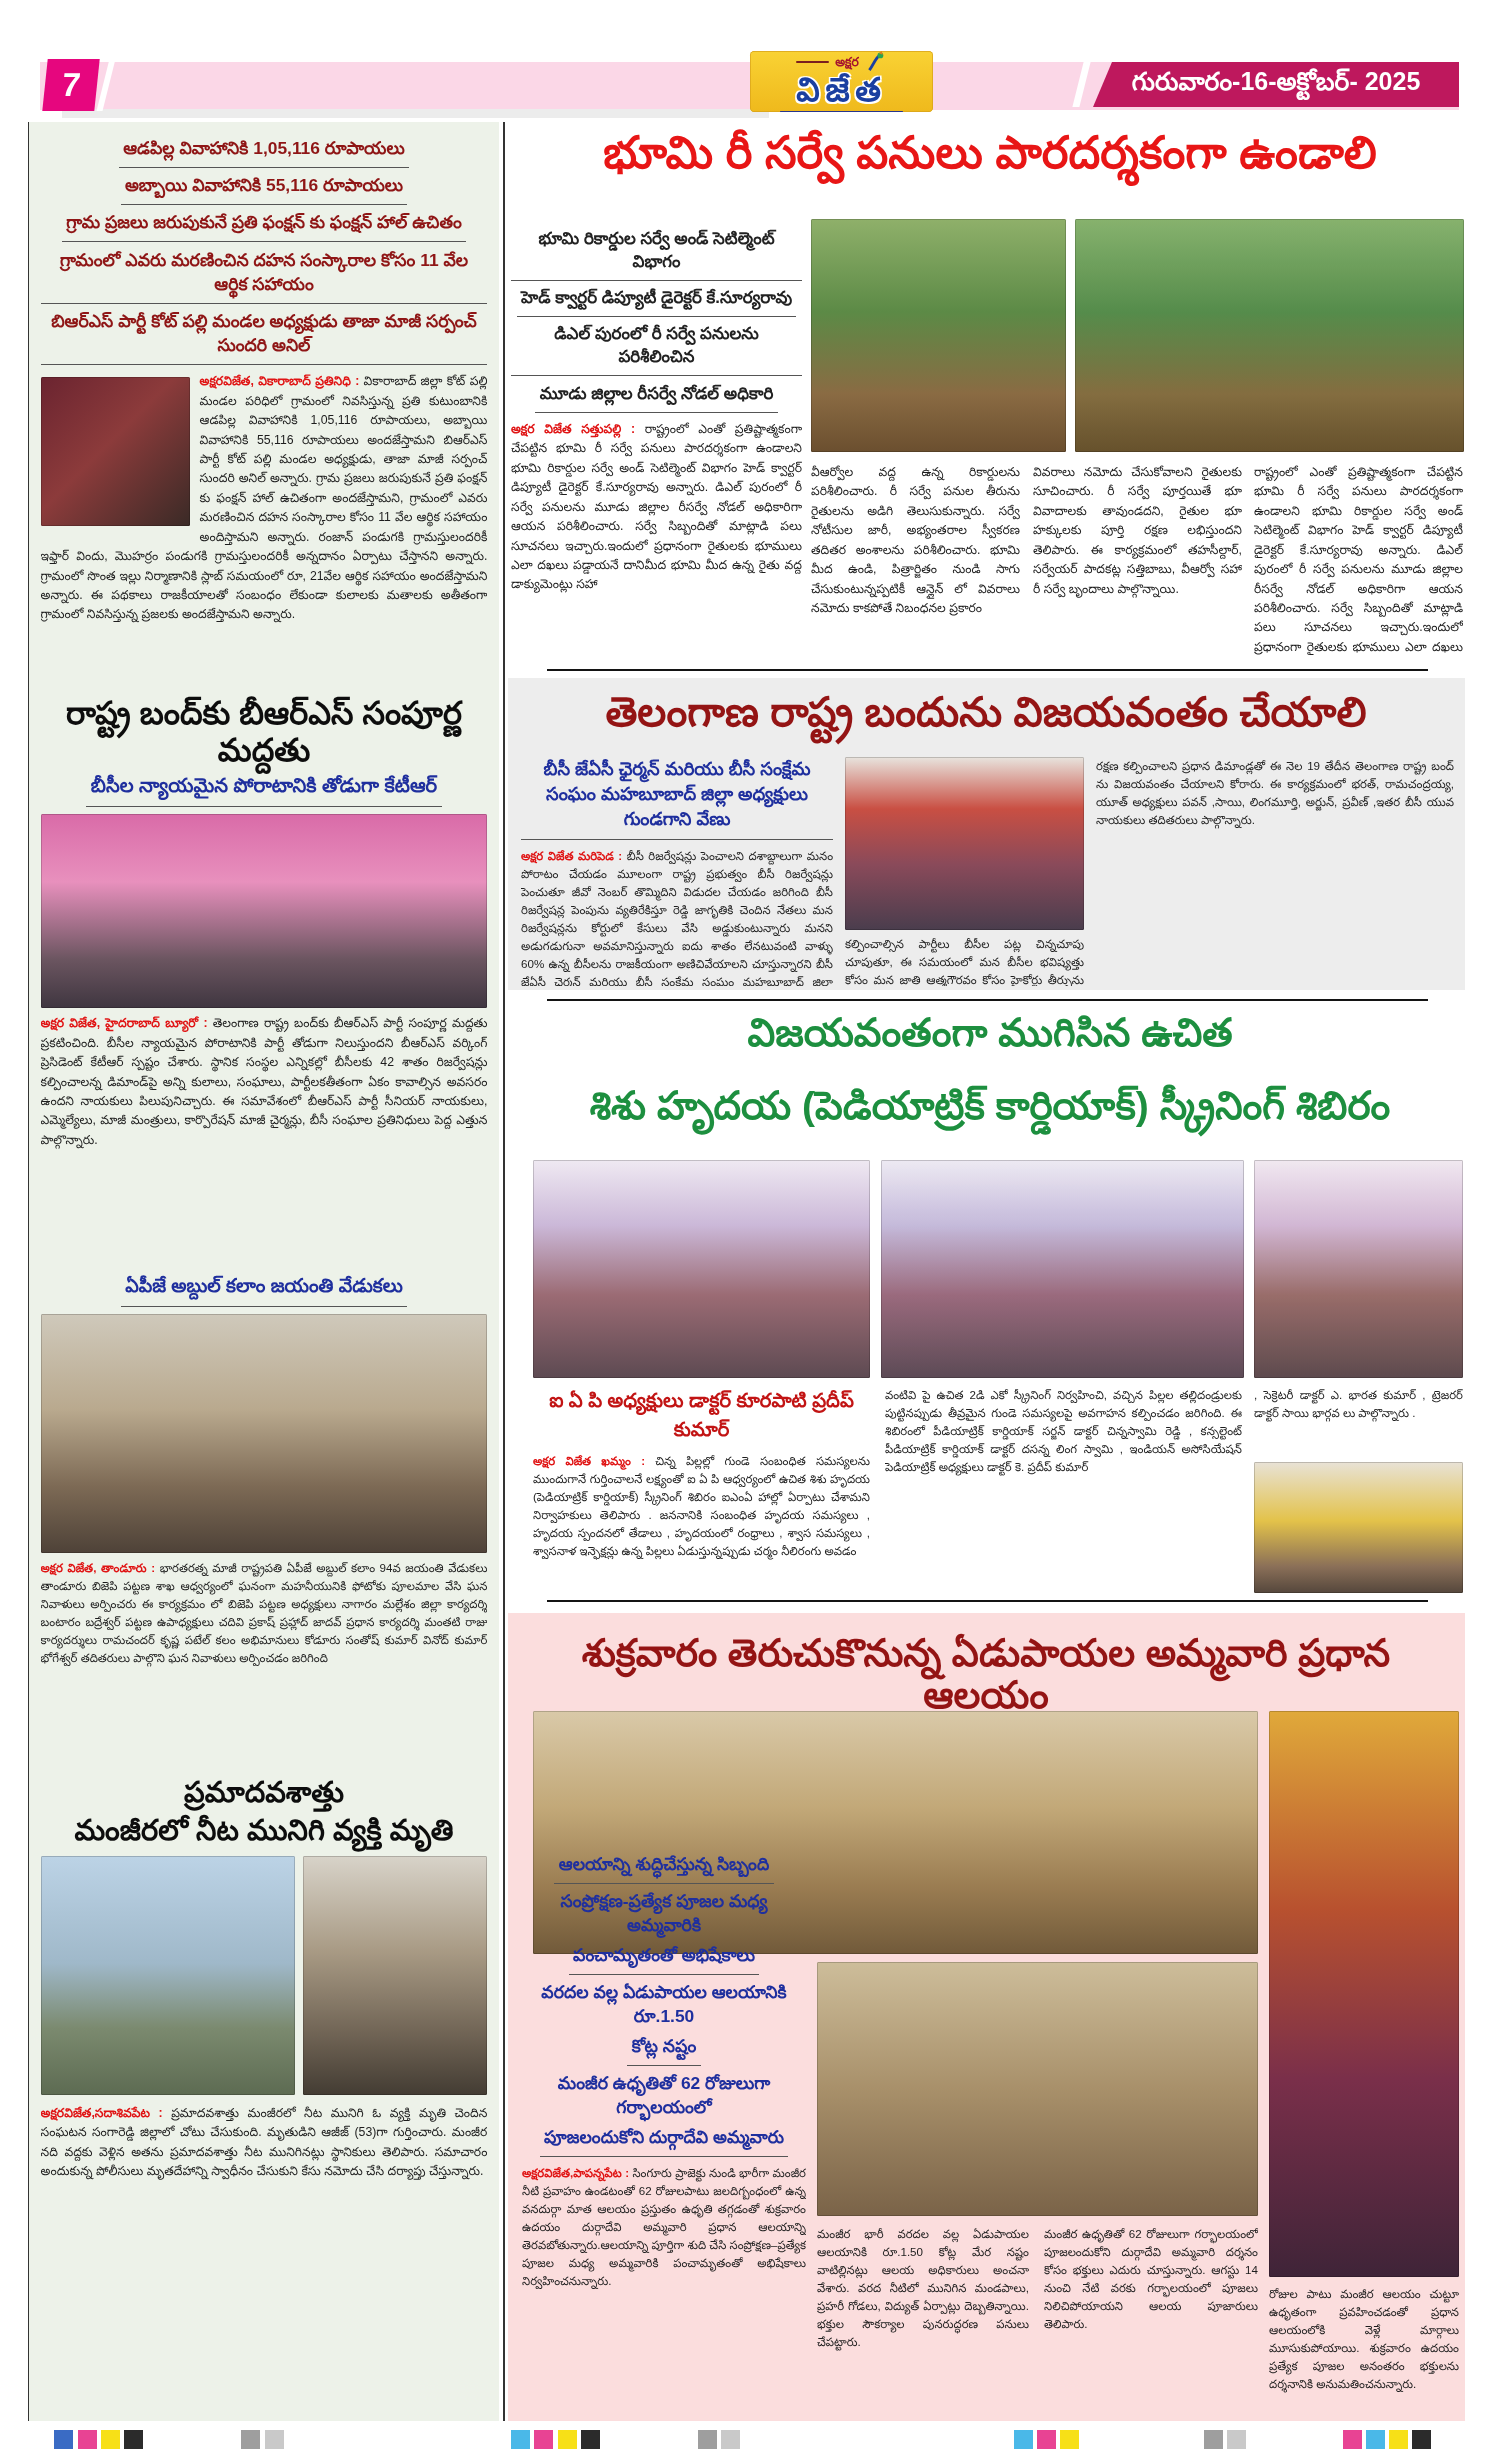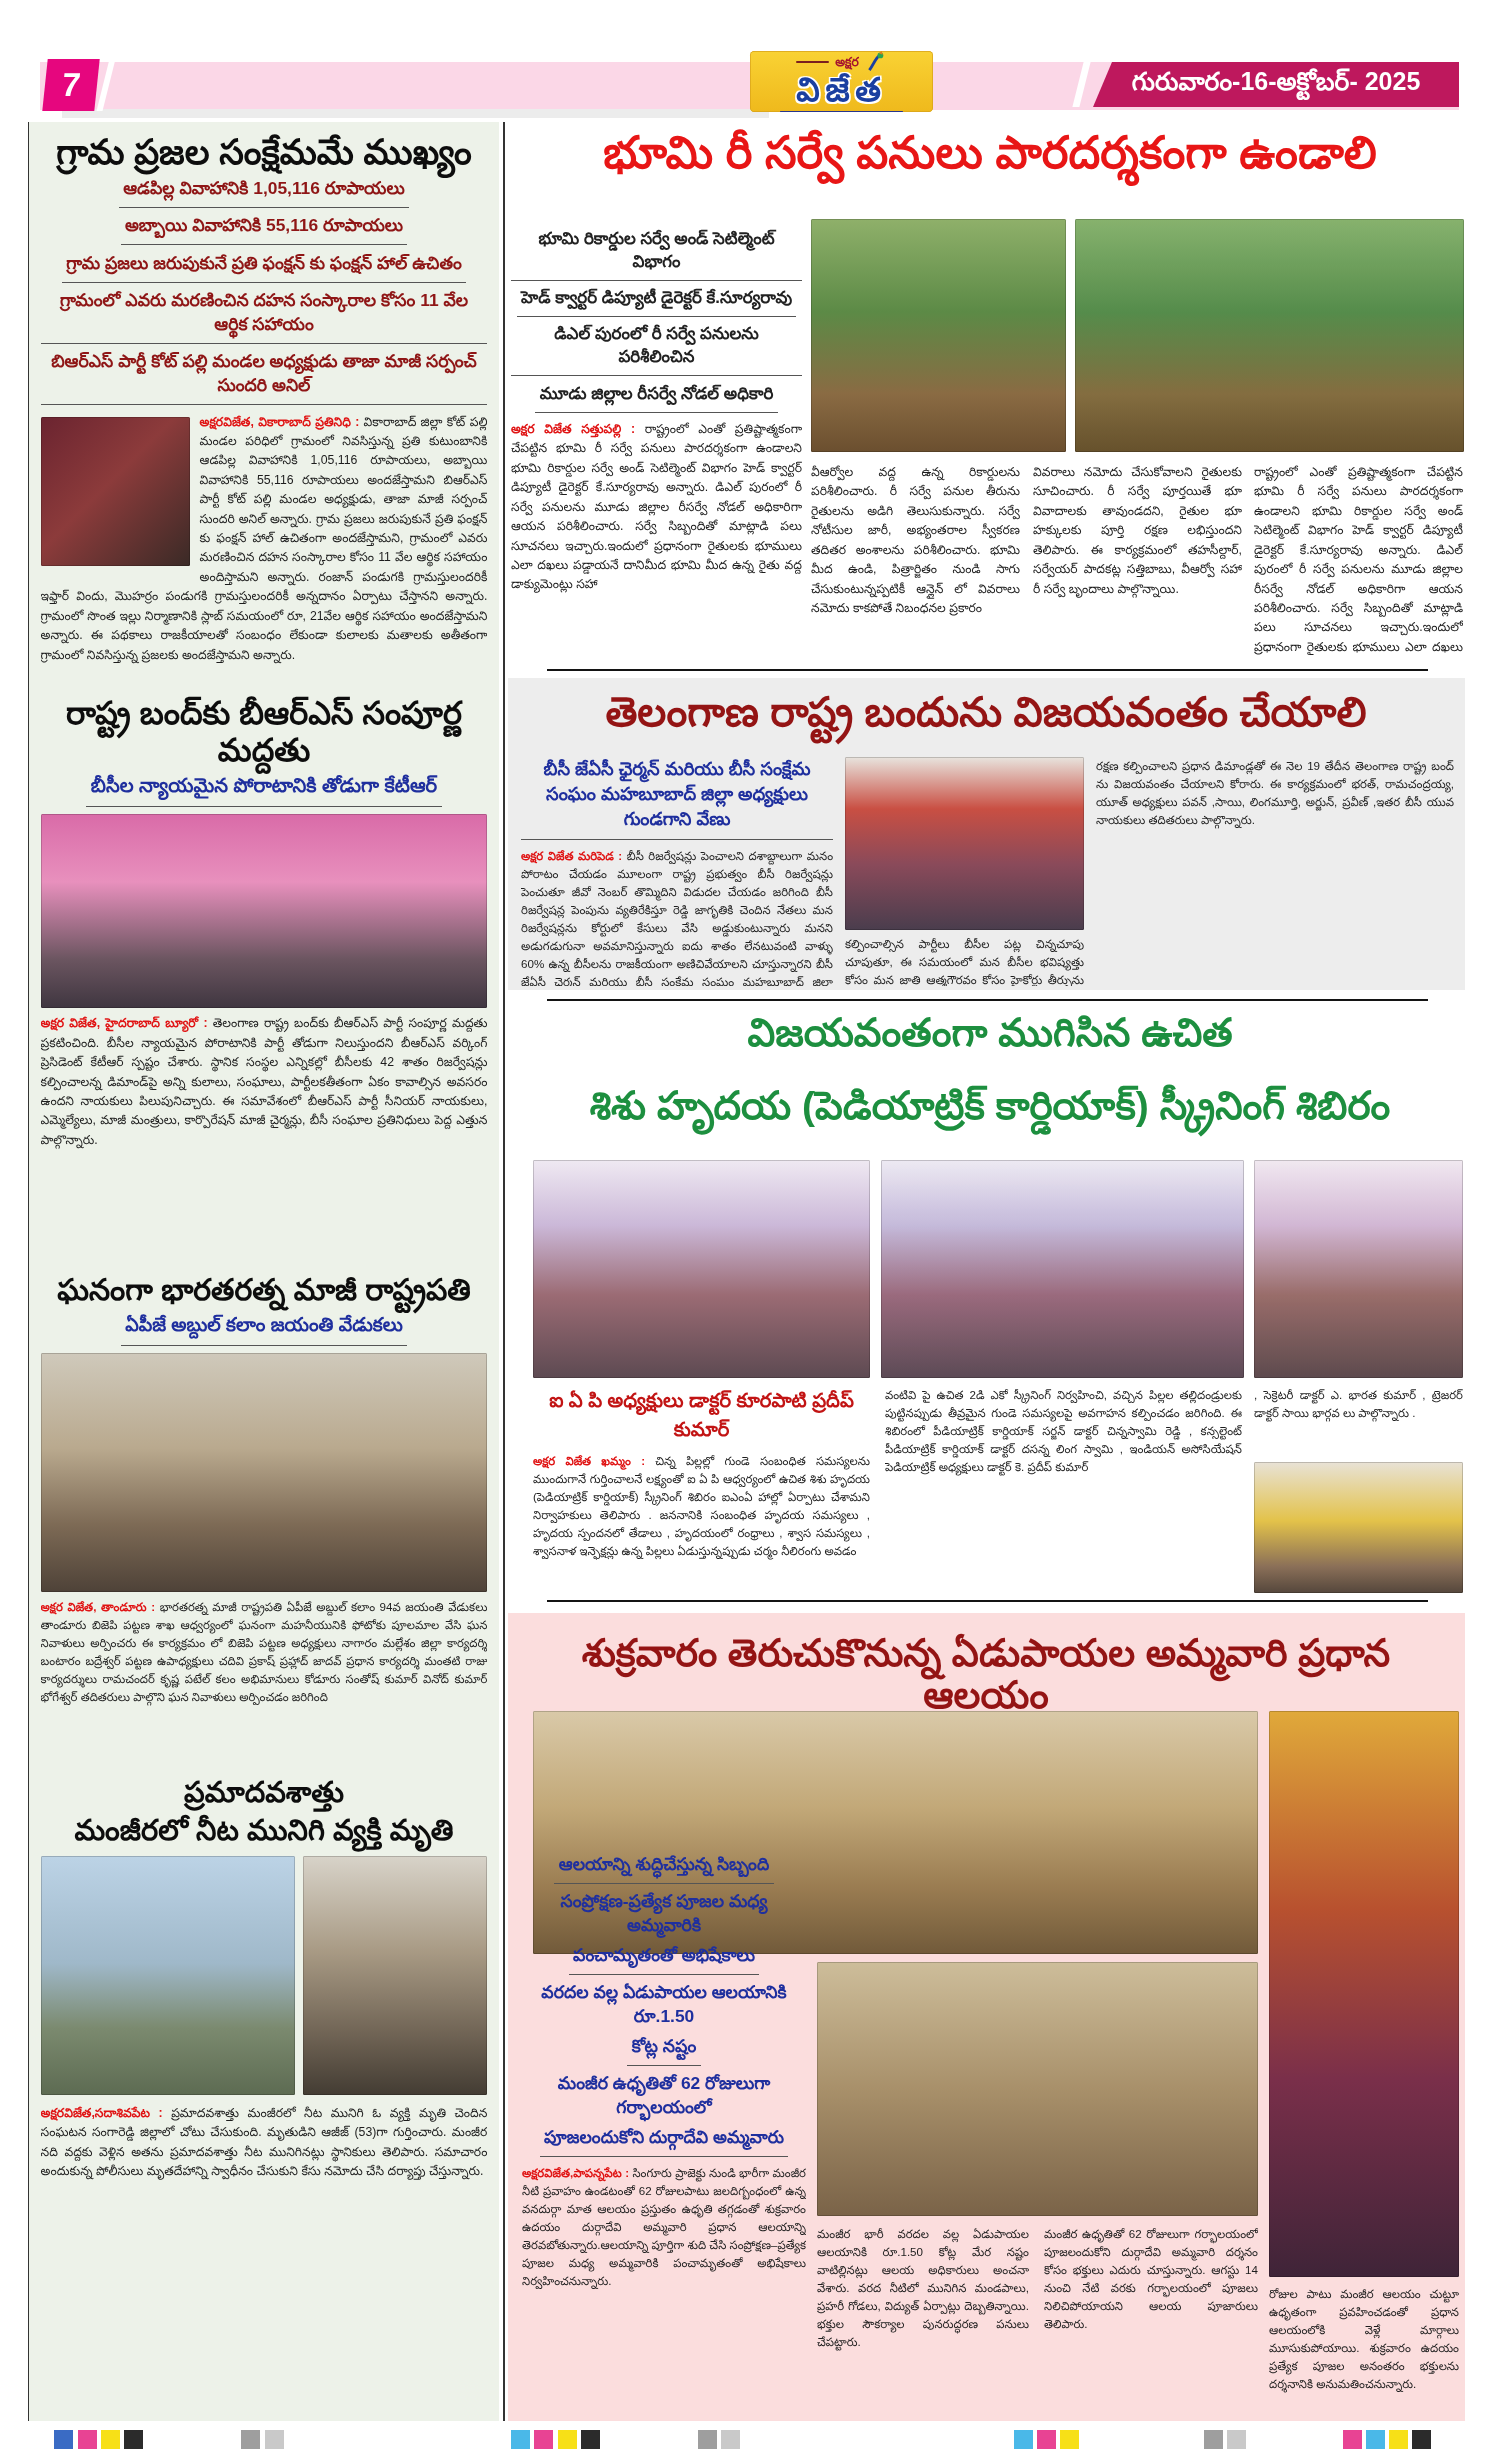--- a/index.html
+++ b/index.html
@@ -87,21 +87,20 @@
   <div class="abs dateband" style="left:1093px;top:62px;width:366px;height:45px;">
     <span>గురువారం-16-అక్టోబర్- 2025</span>
   </div>
 
   <div class="abs rule-v" style="left:27.6px;top:122px;width:0.7px;height:2299px;"></div>
   <div class="abs rule-v" style="left:503px;top:122px;width:1.5px;height:2299px;"></div>
 
   <div class="abs leftcol" style="left:29px;top:122px;width:470px;height:2299px;">
 
     <div class="art" style="height:557px;">
-      <div class="hl-black" style="font-size:35px;">గ్రామ ప్రజల సంక్షేమమే ముఖ్యం</div>
       <div class="sub-red uline">ఆడపిల్ల వివాహానికి 1,05,116 రూపాయలు</div>
       <div class="sub-red uline">అబ్బాయి వివాహానికి 55,116 రూపాయలు</div>
       <div class="sub-red uline">గ్రామ ప్రజలు జరుపుకునే ప్రతి ఫంక్షన్ కు ఫంక్షన్ హాల్ ఉచితం</div>
       <div class="sub-red uline">గ్రామంలో ఎవరు మరణించిన దహన సంస్కారాల కోసం 11 వేల ఆర్థిక సహాయం</div>
       <div class="sub-red uline">బిఆర్ఎస్ పార్టీ కోట్ పల్లి మండల అధ్యక్షుడు తాజా మాజీ సర్పంచ్ సుందరి అనిల్</div>
       <div class="body">
         <span class="photo ph-anil floatph"></span>
         <span class="dateline">అక్షరవిజేత, వికారాబాద్ ప్రతినిధి :</span>
         <span>వికారాబాద్ జిల్లా కోట్ పల్లి మండల పరిధిలో గ్రామంలో నివసిస్తున్న ప్రతి కుటుంబానికి ఆడపిల్ల వివాహానికి 1,05,116 రూపాయలు, అబ్బాయి వివాహానికి 55,116 రూపాయలు అందజేస్తామని బిఆర్ఎస్ పార్టీ కోట్ పల్లి మండల అధ్యక్షుడు, తాజా మాజీ సర్పంచ్ సుందరి అనిల్ అన్నారు. గ్రామ ప్రజలు జరుపుకునే ప్రతి ఫంక్షన్ కు ఫంక్షన్ హాల్ ఉచితంగా అందజేస్తామని, గ్రామంలో ఎవరు మరణించిన దహన సంస్కారాల కోసం 11 వేల ఆర్థిక సహాయం అందిస్తామని అన్నారు. రంజాన్ పండుగకి గ్రామస్తులందరికీ ఇఫ్తార్ విందు, మొహర్రం పండుగకి గ్రామస్తులందరికీ అన్నదానం ఏర్పాటు చేస్తానని అన్నారు. గ్రామంలో సొంత ఇల్లు నిర్మాణానికి స్లాబ్ సమయంలో రూ, 21వేల ఆర్థిక సహాయం అందజేస్తామని అన్నారు. ఈ పథకాలు రాజకీయాలతో సంబంధం లేకుండా కులాలకు మతాలకు అతీతంగా గ్రామంలో నివసిస్తున్న ప్రజలకు అందజేస్తామని అన్నారు.</span>
       </div>
@@ -111,21 +110,20 @@
       <div class="hl-black" style="font-size:32px;margin-top:5.8px;">రాష్ట్ర బంద్‌కు బీఆర్ఎస్ సంపూర్ణ మద్దతు</div>
       <div class="sub-navy uline" style="font-size:19.6px;">బీసీల న్యాయమైన పోరాటానికి తోడుగా కేటీఆర్</div>
       <div class="photo ph-brs" style="width:100%;height:194px;margin:5.8px 0;"></div>
       <div class="body">
         <span class="dateline">అక్షర విజేత, హైదరాబాద్ బ్యూరో :</span>
         <span>తెలంగాణ రాష్ట్ర బంద్‌కు బీఆర్ఎస్ పార్టీ సంపూర్ణ మద్దతు ప్రకటించింది. బీసీల న్యాయమైన పోరాటానికి పార్టీ తోడుగా నిలుస్తుందని బీఆర్ఎస్ వర్కింగ్ ప్రెసిడెంట్ కేటీఆర్ స్పష్టం చేశారు. స్థానిక సంస్థల ఎన్నికల్లో బీసీలకు 42 శాతం రిజర్వేషన్లు కల్పించాలన్న డిమాండ్‌పై అన్ని కులాలు, సంఘాలు, పార్టీలకతీతంగా ఏకం కావాల్సిన అవసరం ఉందని నాయకులు పిలుపునిచ్చారు. ఈ సమావేశంలో బీఆర్ఎస్ పార్టీ సీనియర్ నాయకులు, ఎమ్మెల్యేలు, మాజీ మంత్రులు, కార్పొరేషన్ మాజీ చైర్మన్లు, బీసీ సంఘాల ప్రతినిధులు పెద్ద ఎత్తున పాల్గొన్నారు.</span>
       </div>
     </div>
 
     <div class="art" style="height:500px;">
-      <div class="hl-black" style="font-size:30px;margin-top:4.4px;">ఘనంగా భారతరత్న మాజీ రాష్ట్రపతి</div>
       <div class="sub-navy uline" style="font-size:19px;">ఏపీజే అబ్దుల్ కలాం జయంతి వేడుకలు</div>
       <div class="photo ph-kalam" style="width:100%;height:239px;margin:5.8px 0;"></div>
       <div class="body small">
         <span class="dateline">అక్షర విజేత, తాండూరు :</span>
         <span>భారతరత్న మాజీ రాష్ట్రపతి ఏపీజే అబ్దుల్ కలాం 94వ జయంతి వేడుకలు తాండూరు బిజెపి పట్టణ శాఖ ఆధ్వర్యంలో ఘనంగా మహనీయునికి ఫోటోకు పూలమాల వేసి ఘన నివాళులు అర్పించరు ఈ కార్యక్రమం లో బిజెపి పట్టణ అధ్యక్షులు నాగారం మల్లేశం జిల్లా కార్యదర్శి బంటారం బద్రేశ్వర్ పట్టణ ఉపాధ్యక్షులు చదివి ప్రకాష్ ప్రహ్లాద్ జాదవ్ ప్రధాన కార్యదర్శి మంతటి రాజు కార్యదర్శులు రామచందర్ కృష్ణ పటేల్ కలం అభిమానులు కోడూరు సంతోష్ కుమార్ వినోద్ కుమార్ భోగేశ్వర్ తదితరులు పాల్గొని ఘన నివాళులు అర్పించడం జరిగింది</span>
       </div>
     </div>
 
     <div class="art" style="height:638px;">
       <div class="hl-black" style="font-size:29px;margin-top:7.3px;">ప్రమాదవశాత్తు</div>

